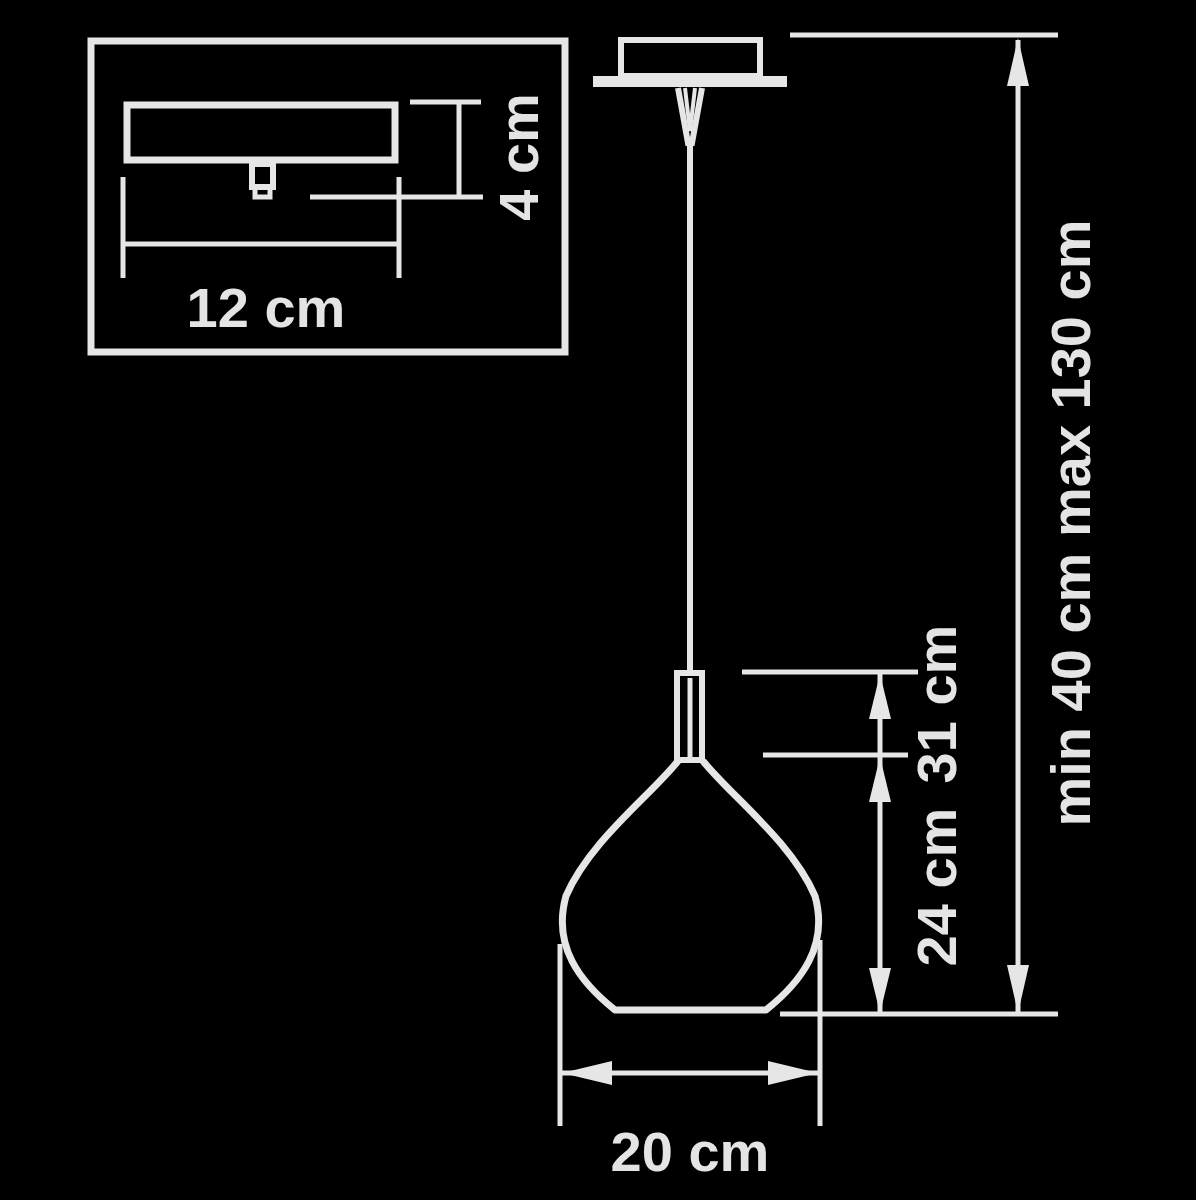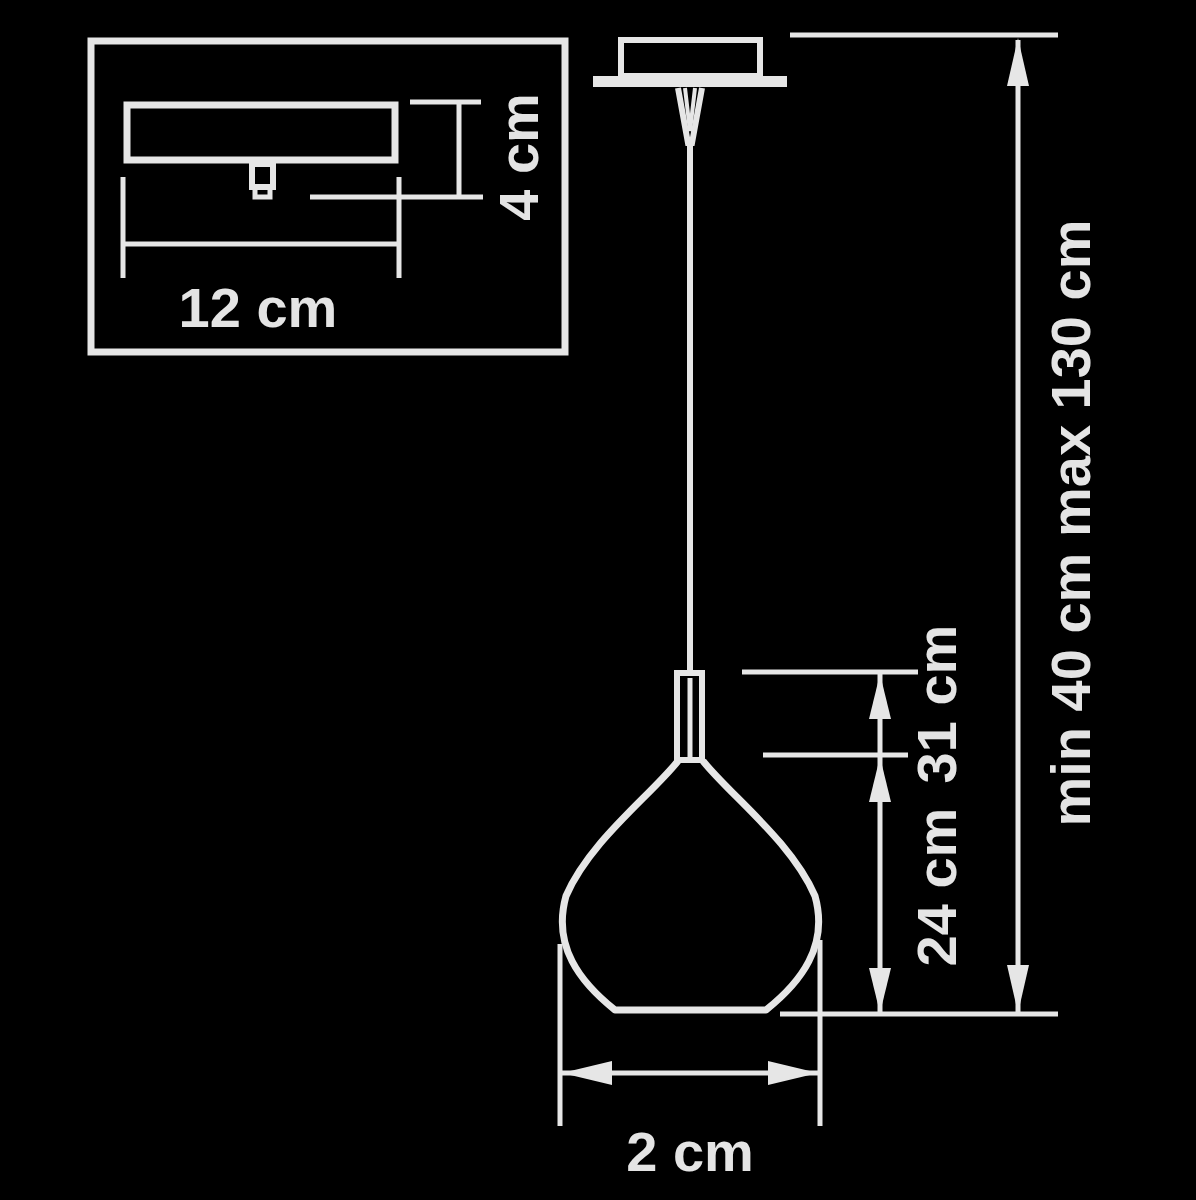--- a/index.html
+++ b/index.html
@@ -74,24 +74,24 @@
       <path d="M560,944 V1126"></path>
       <path d="M820,940 V1126"></path>
       <path d="M562,1073 H818"></path>
     </g>
     <g fill="#e6e6e6" stroke="none">
       <polygon points="562,1073 612,1061 612,1085"></polygon>
       <polygon points="818,1073 768,1061 768,1085"></polygon>
     </g>
   </svg>
 
-  <div class="label" style="left:258px;top:308px">12 cm</div>
+  <div class="label" style="left:266px;top:308px">12 cm</div>
 
   <div class="label rot" style="left:519px;top:157px">4 cm</div>
 
   <div class="label rot" style="left:937px;top:704px">31 cm</div>
 
   <div class="label rot" style="left:937px;top:887px">24 cm</div>
 
   <div class="label rot" style="left:1071px;top:523px">min 40 cm max 130 cm</div>
 
-  <div class="label" style="left:690px;top:1152px">2 cm</div>
+  <div class="label" style="left:690px;top:1152px">20 cm</div>
 </div>
 
 </body></html>

